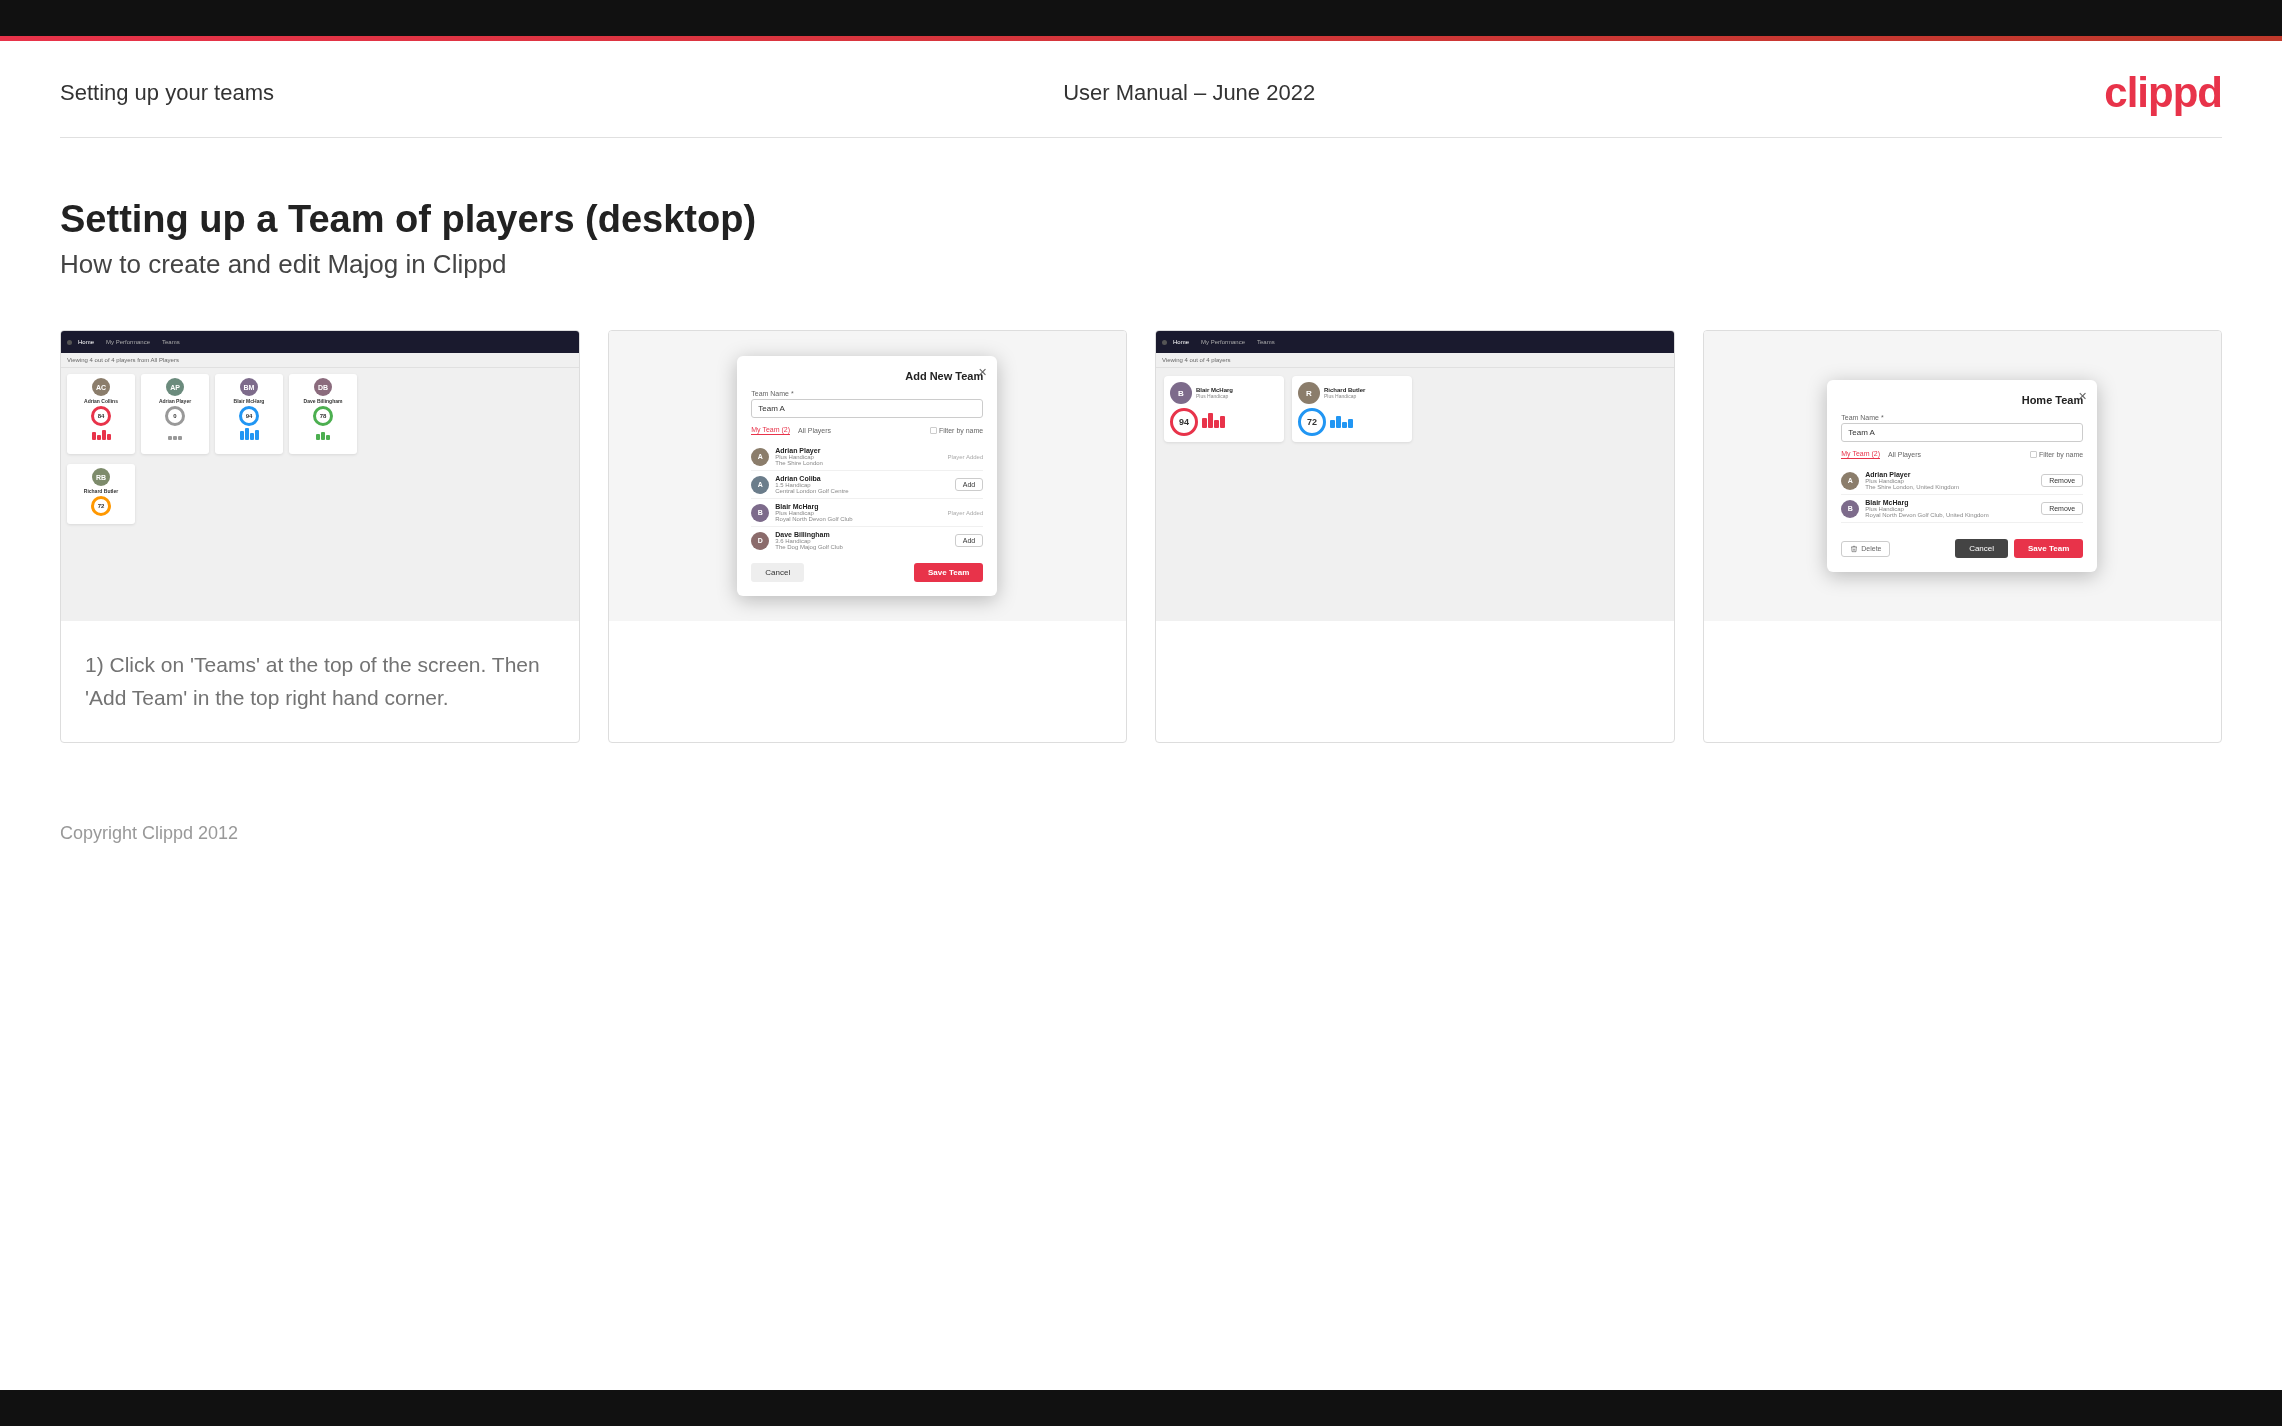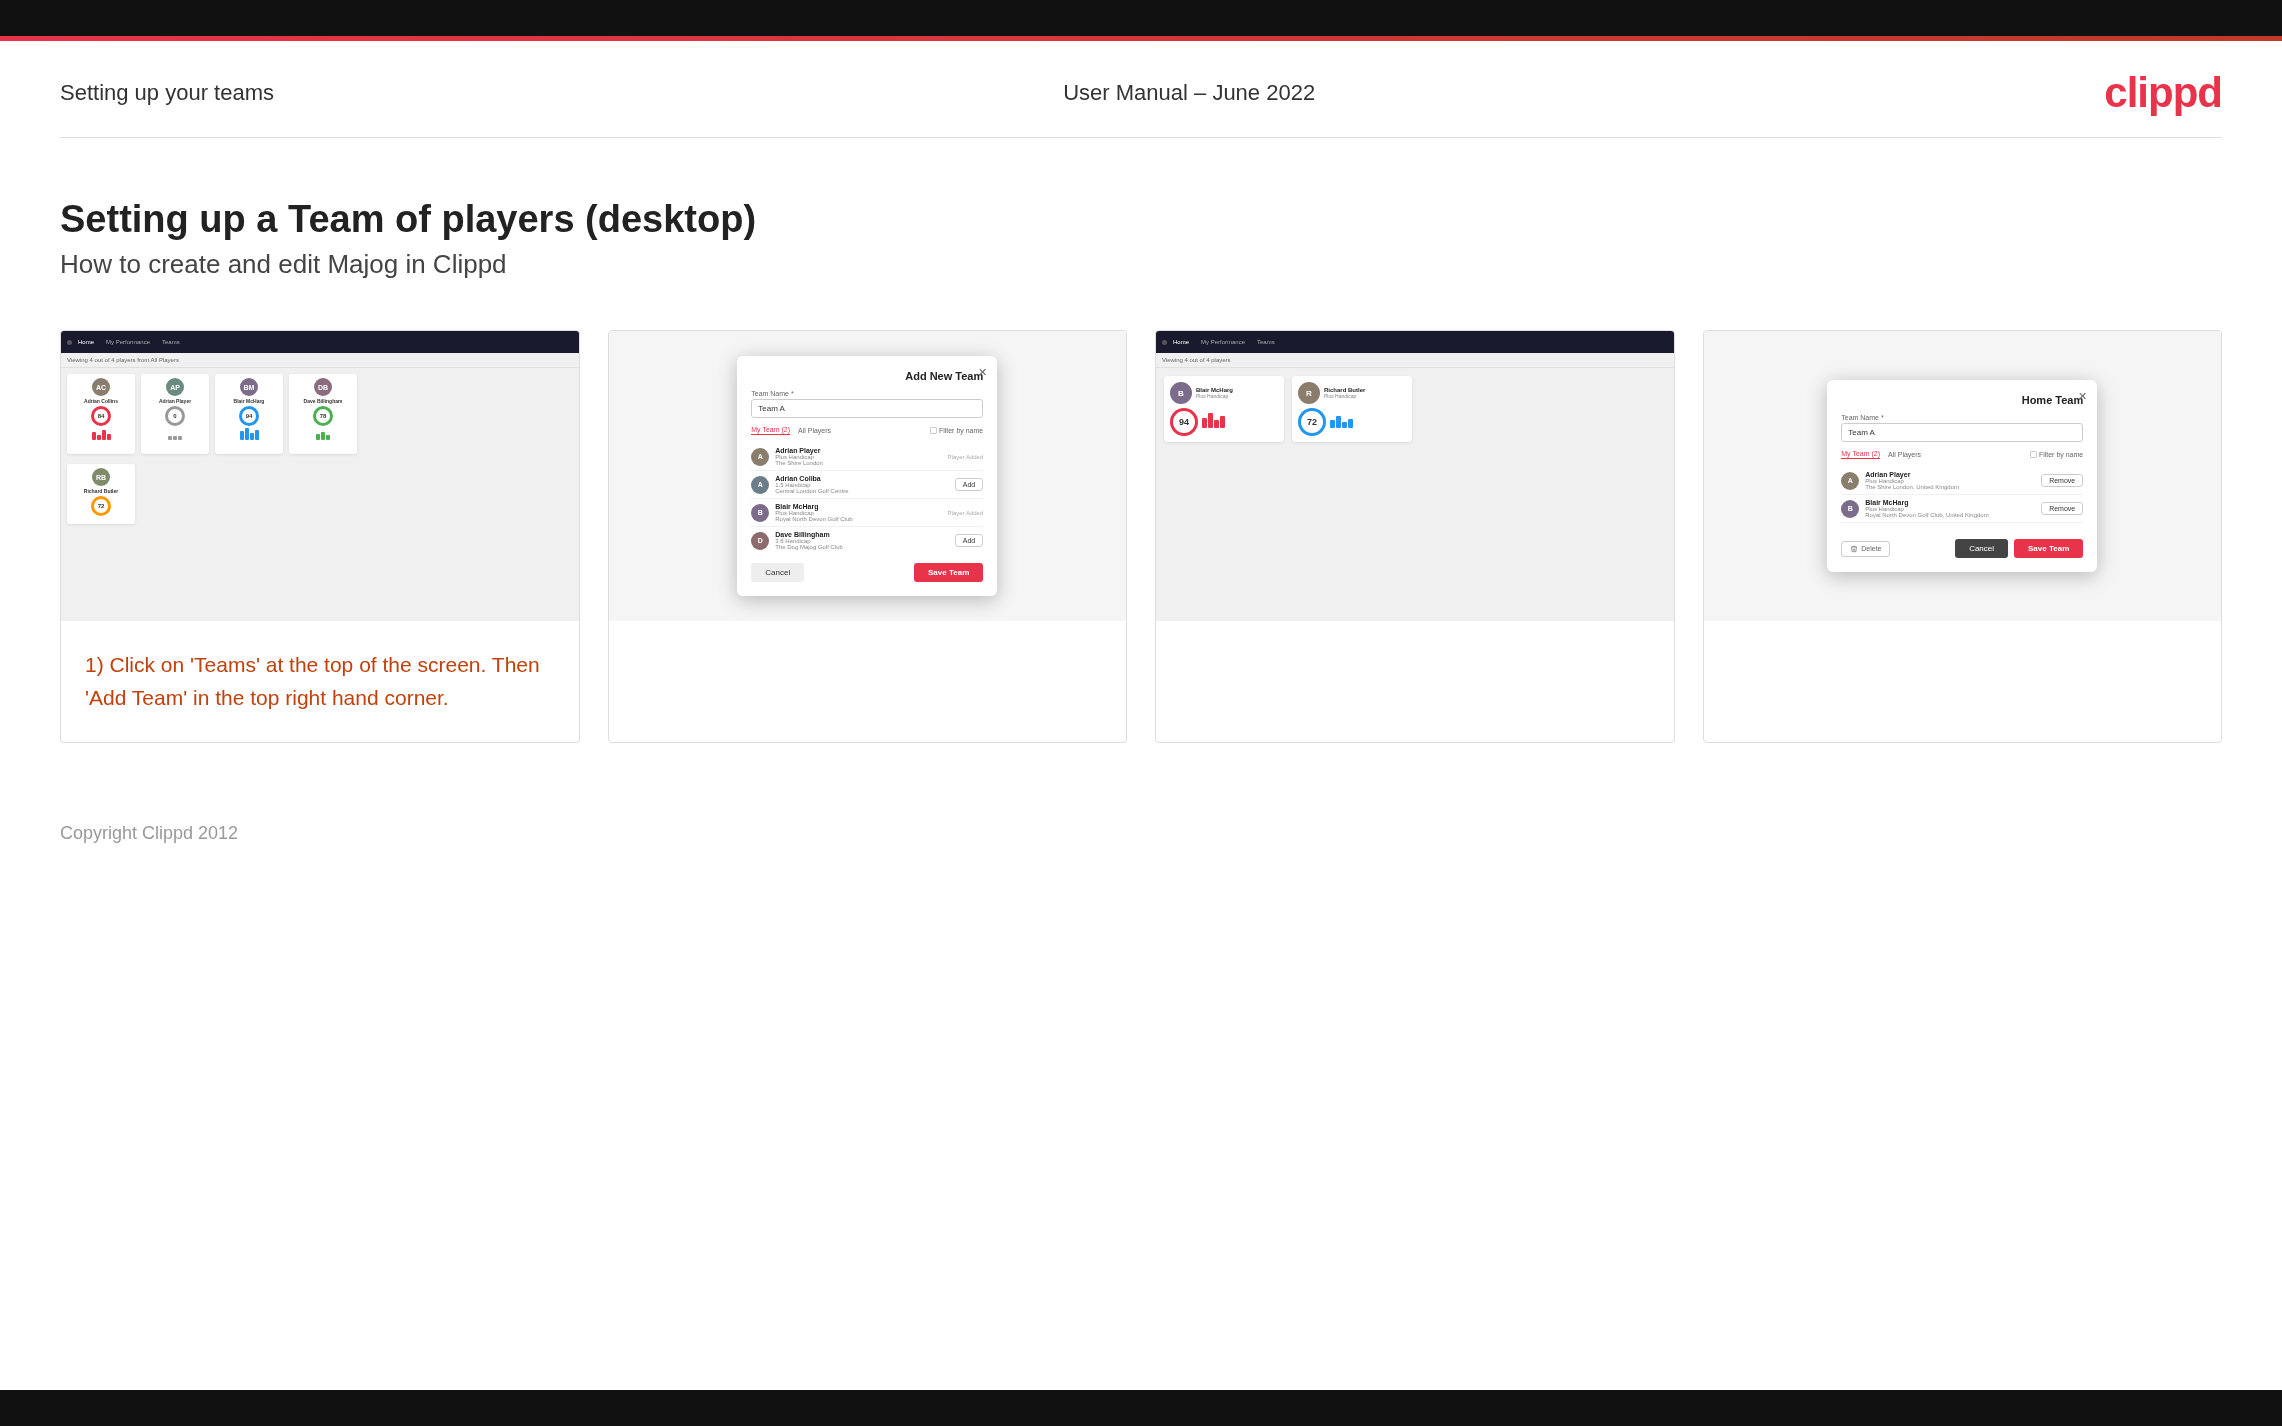--- a/index.html
+++ b/index.html
@@ -96,21 +96,21 @@
       display: flex;
       align-items: center;
       justify-content: center;
     }
 
     
     .card-text {
       padding: 28px 24px;
       font-size: 21px;
       line-height: 1.55;
-      color: #c2410c;
+      color: #737373;
       flex: 1;
     }
 
     
     .footer {
       padding: 20px 60px;
       font-size: 18px;
       color: #999;
     }
 

